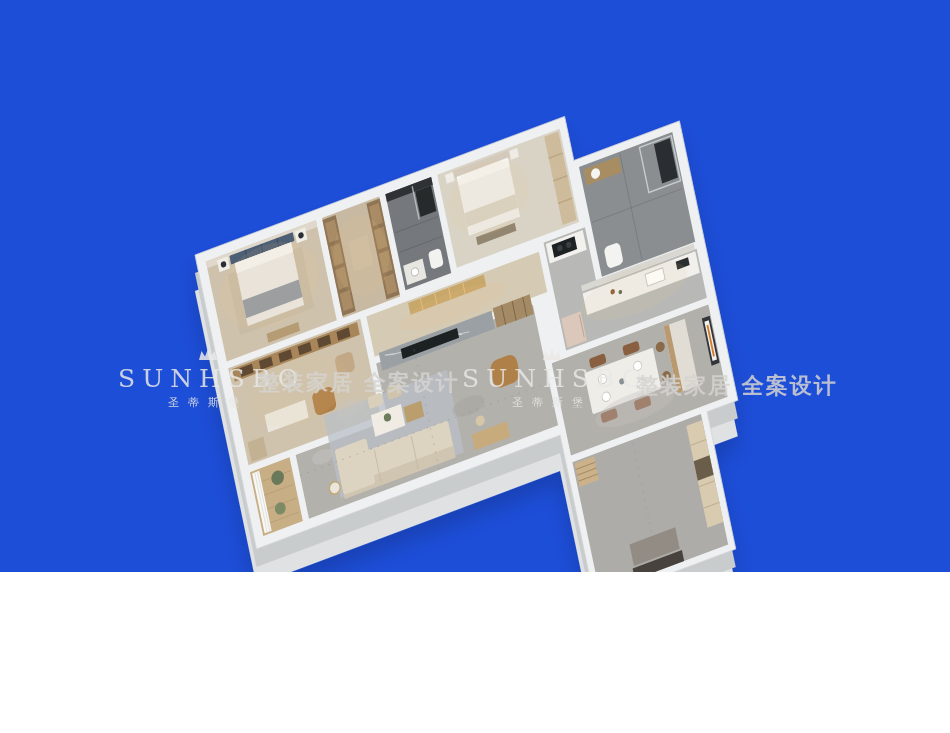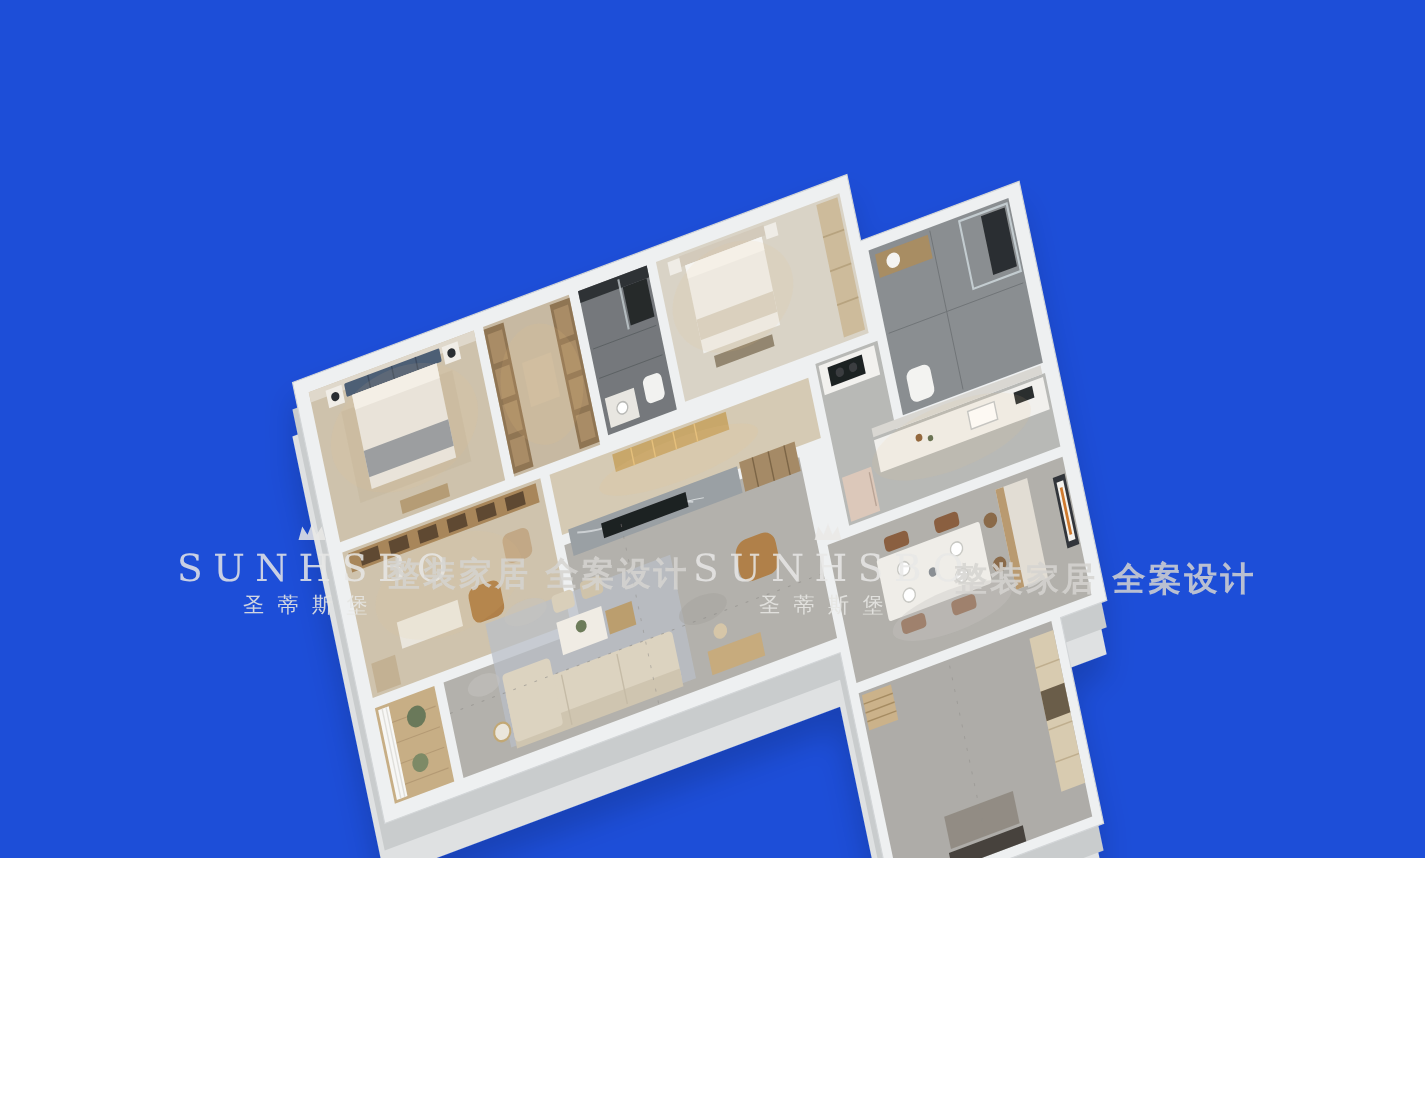--- a/index.html
+++ b/index.html
@@ -5,21 +5,21 @@
   html,body{margin:0;padding:0;background:#ffffff;}
   .stage{position:relative;width:950px;height:572px;background:#1d4ed8;overflow:hidden;
          font-family:"Liberation Sans",sans-serif;}
   .plan-svg{position:absolute;left:0;top:0;}
   
   .wm{position:absolute;text-align:center;pointer-events:none;user-select:none;}
   .wm-brand{width:180px;color:rgba(232,232,230,0.85);}
   .wm-crown{height:14px;line-height:14px;margin-bottom:2px;}
   .wm-name{font-family:"DejaVu Serif",serif;font-size:25px;letter-spacing:7px;
            font-weight:400;white-space:nowrap;}
-  .wm-cn{font-family:"DejaVu Serif",serif;font-size:14px;letter-spacing:9px;margin-top:2px;
+  .wm-cn{font-family:"DejaVu Serif",serif;font-size:11px;letter-spacing:9px;margin-top:2px;
          color:rgba(230,229,226,0.9);}
   .wm-slogan{font-family:"DejaVu Serif",serif;font-size:22px;letter-spacing:2px;
              color:rgba(213,211,208,0.85);white-space:nowrap;font-weight:bold;}
 </style>
 </head>
 <body>
 
 <div class="stage">
 
   <svg class="plan-svg" width="950" height="733" viewBox="0 0 950 733">

